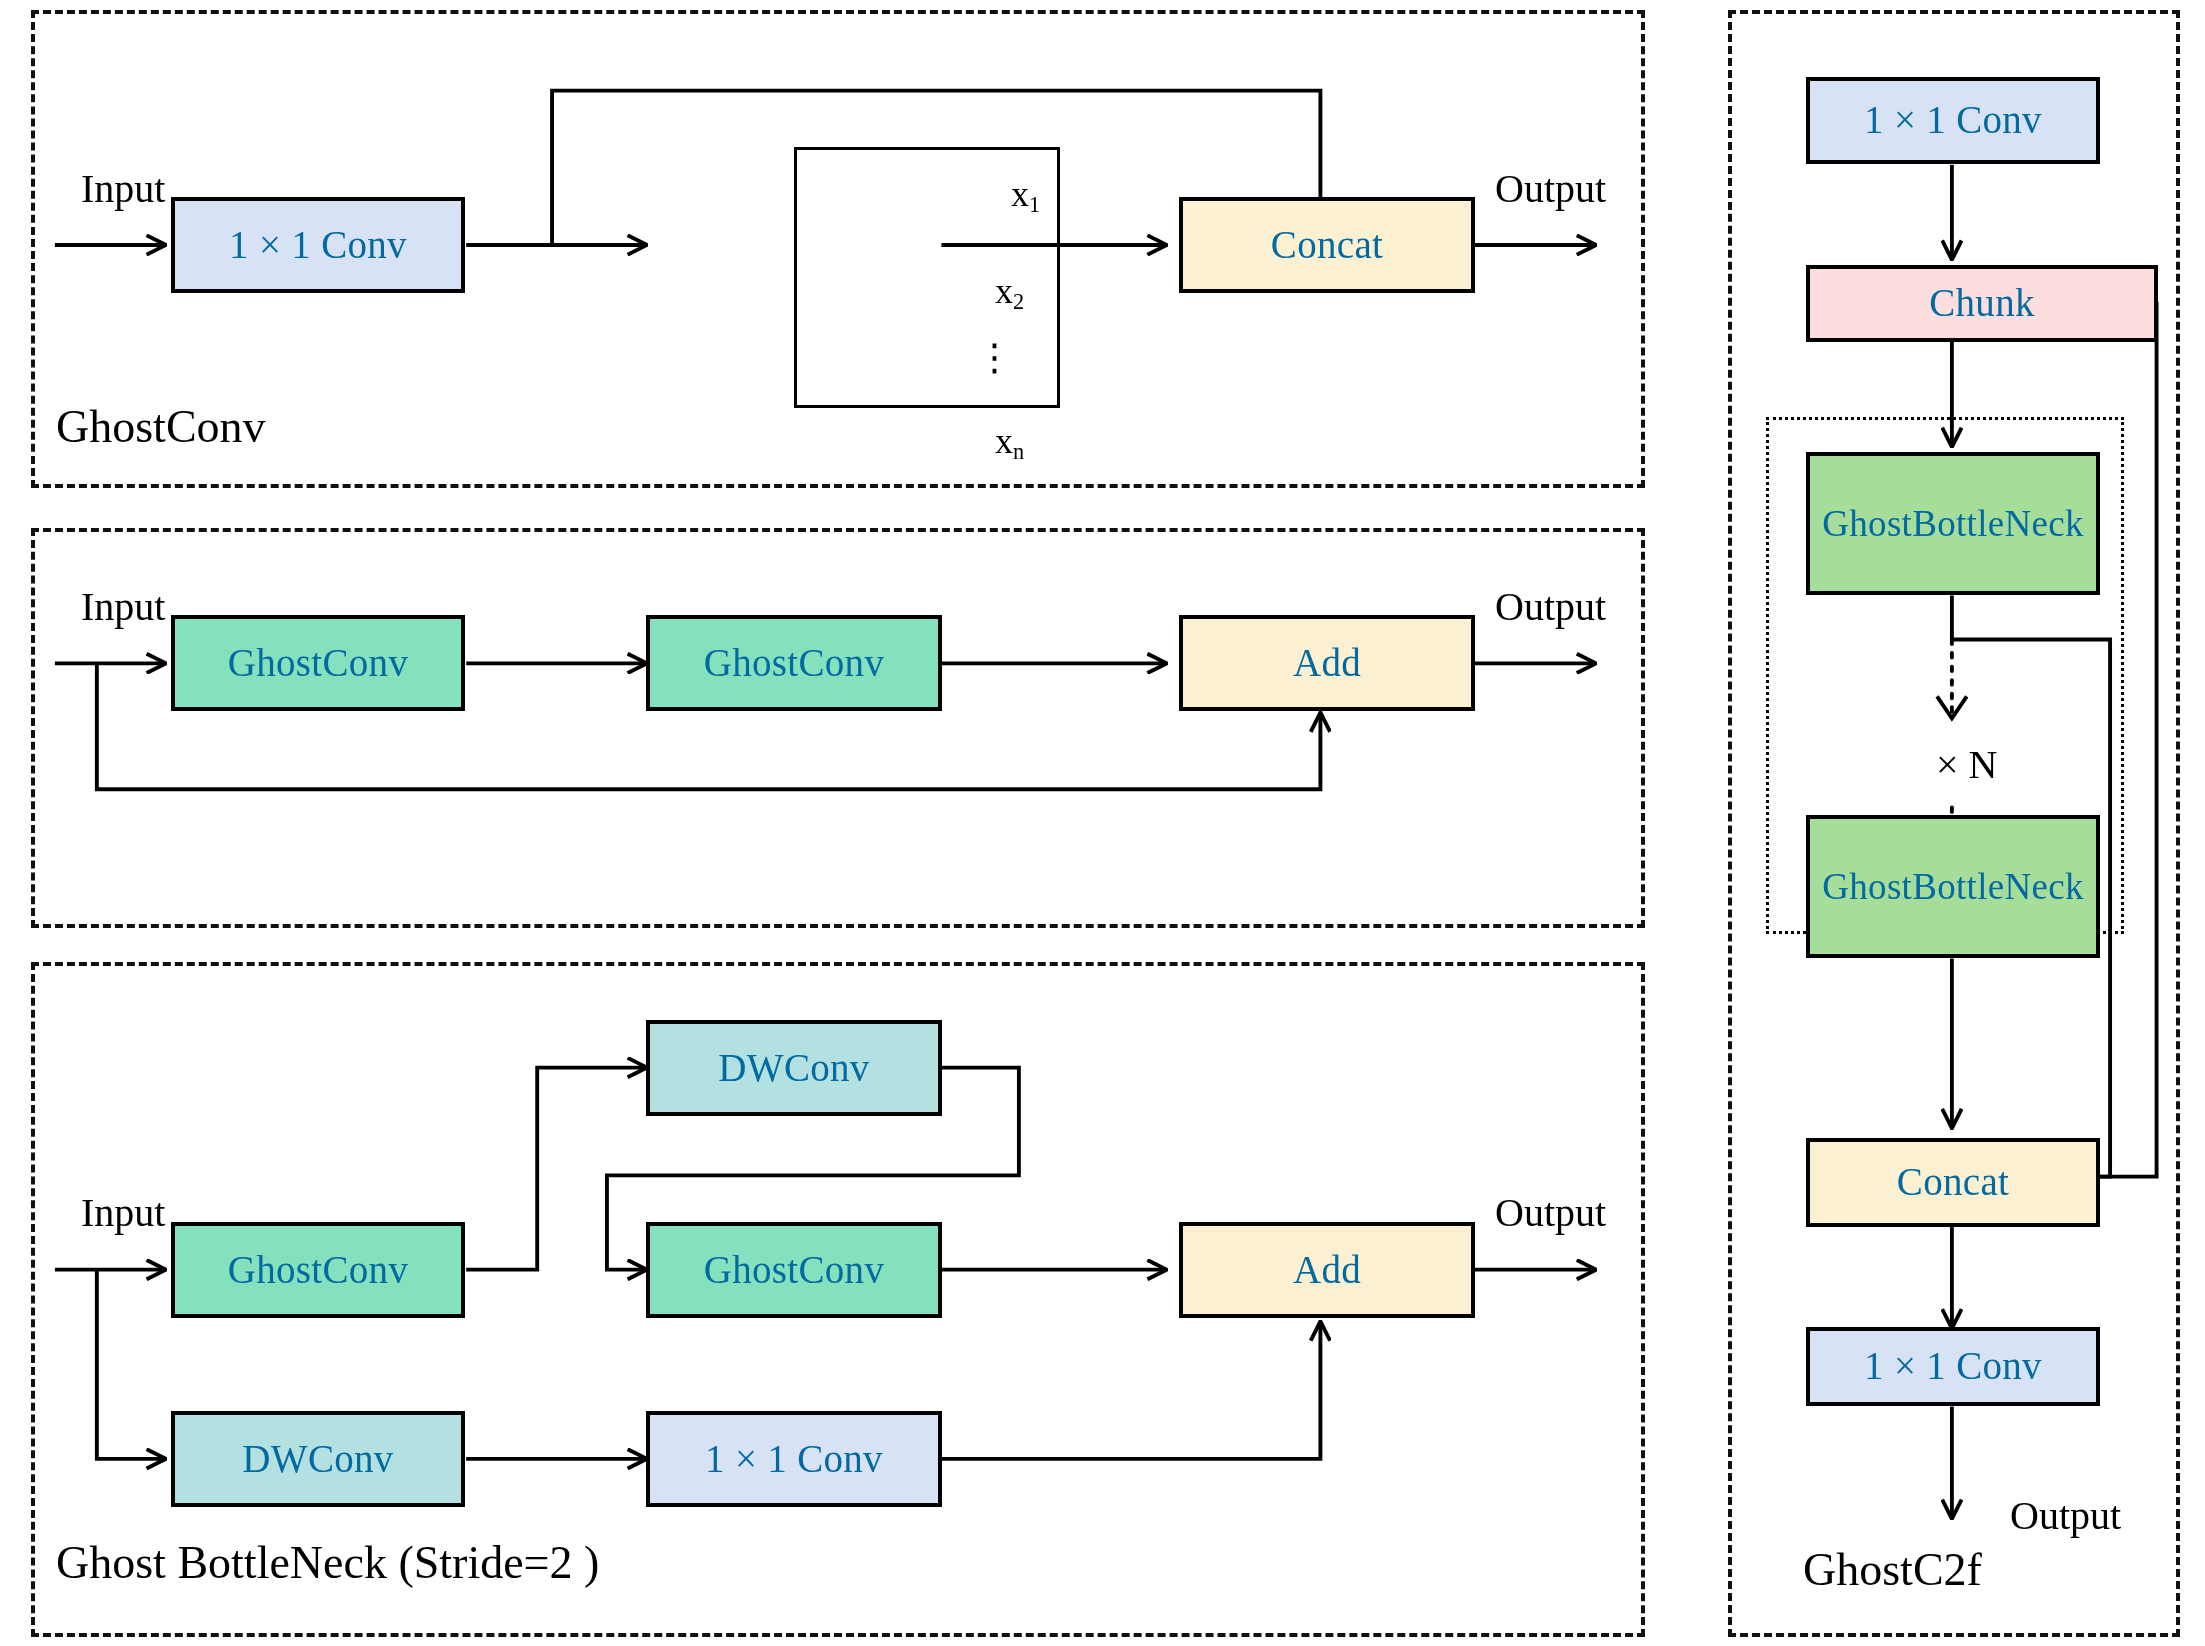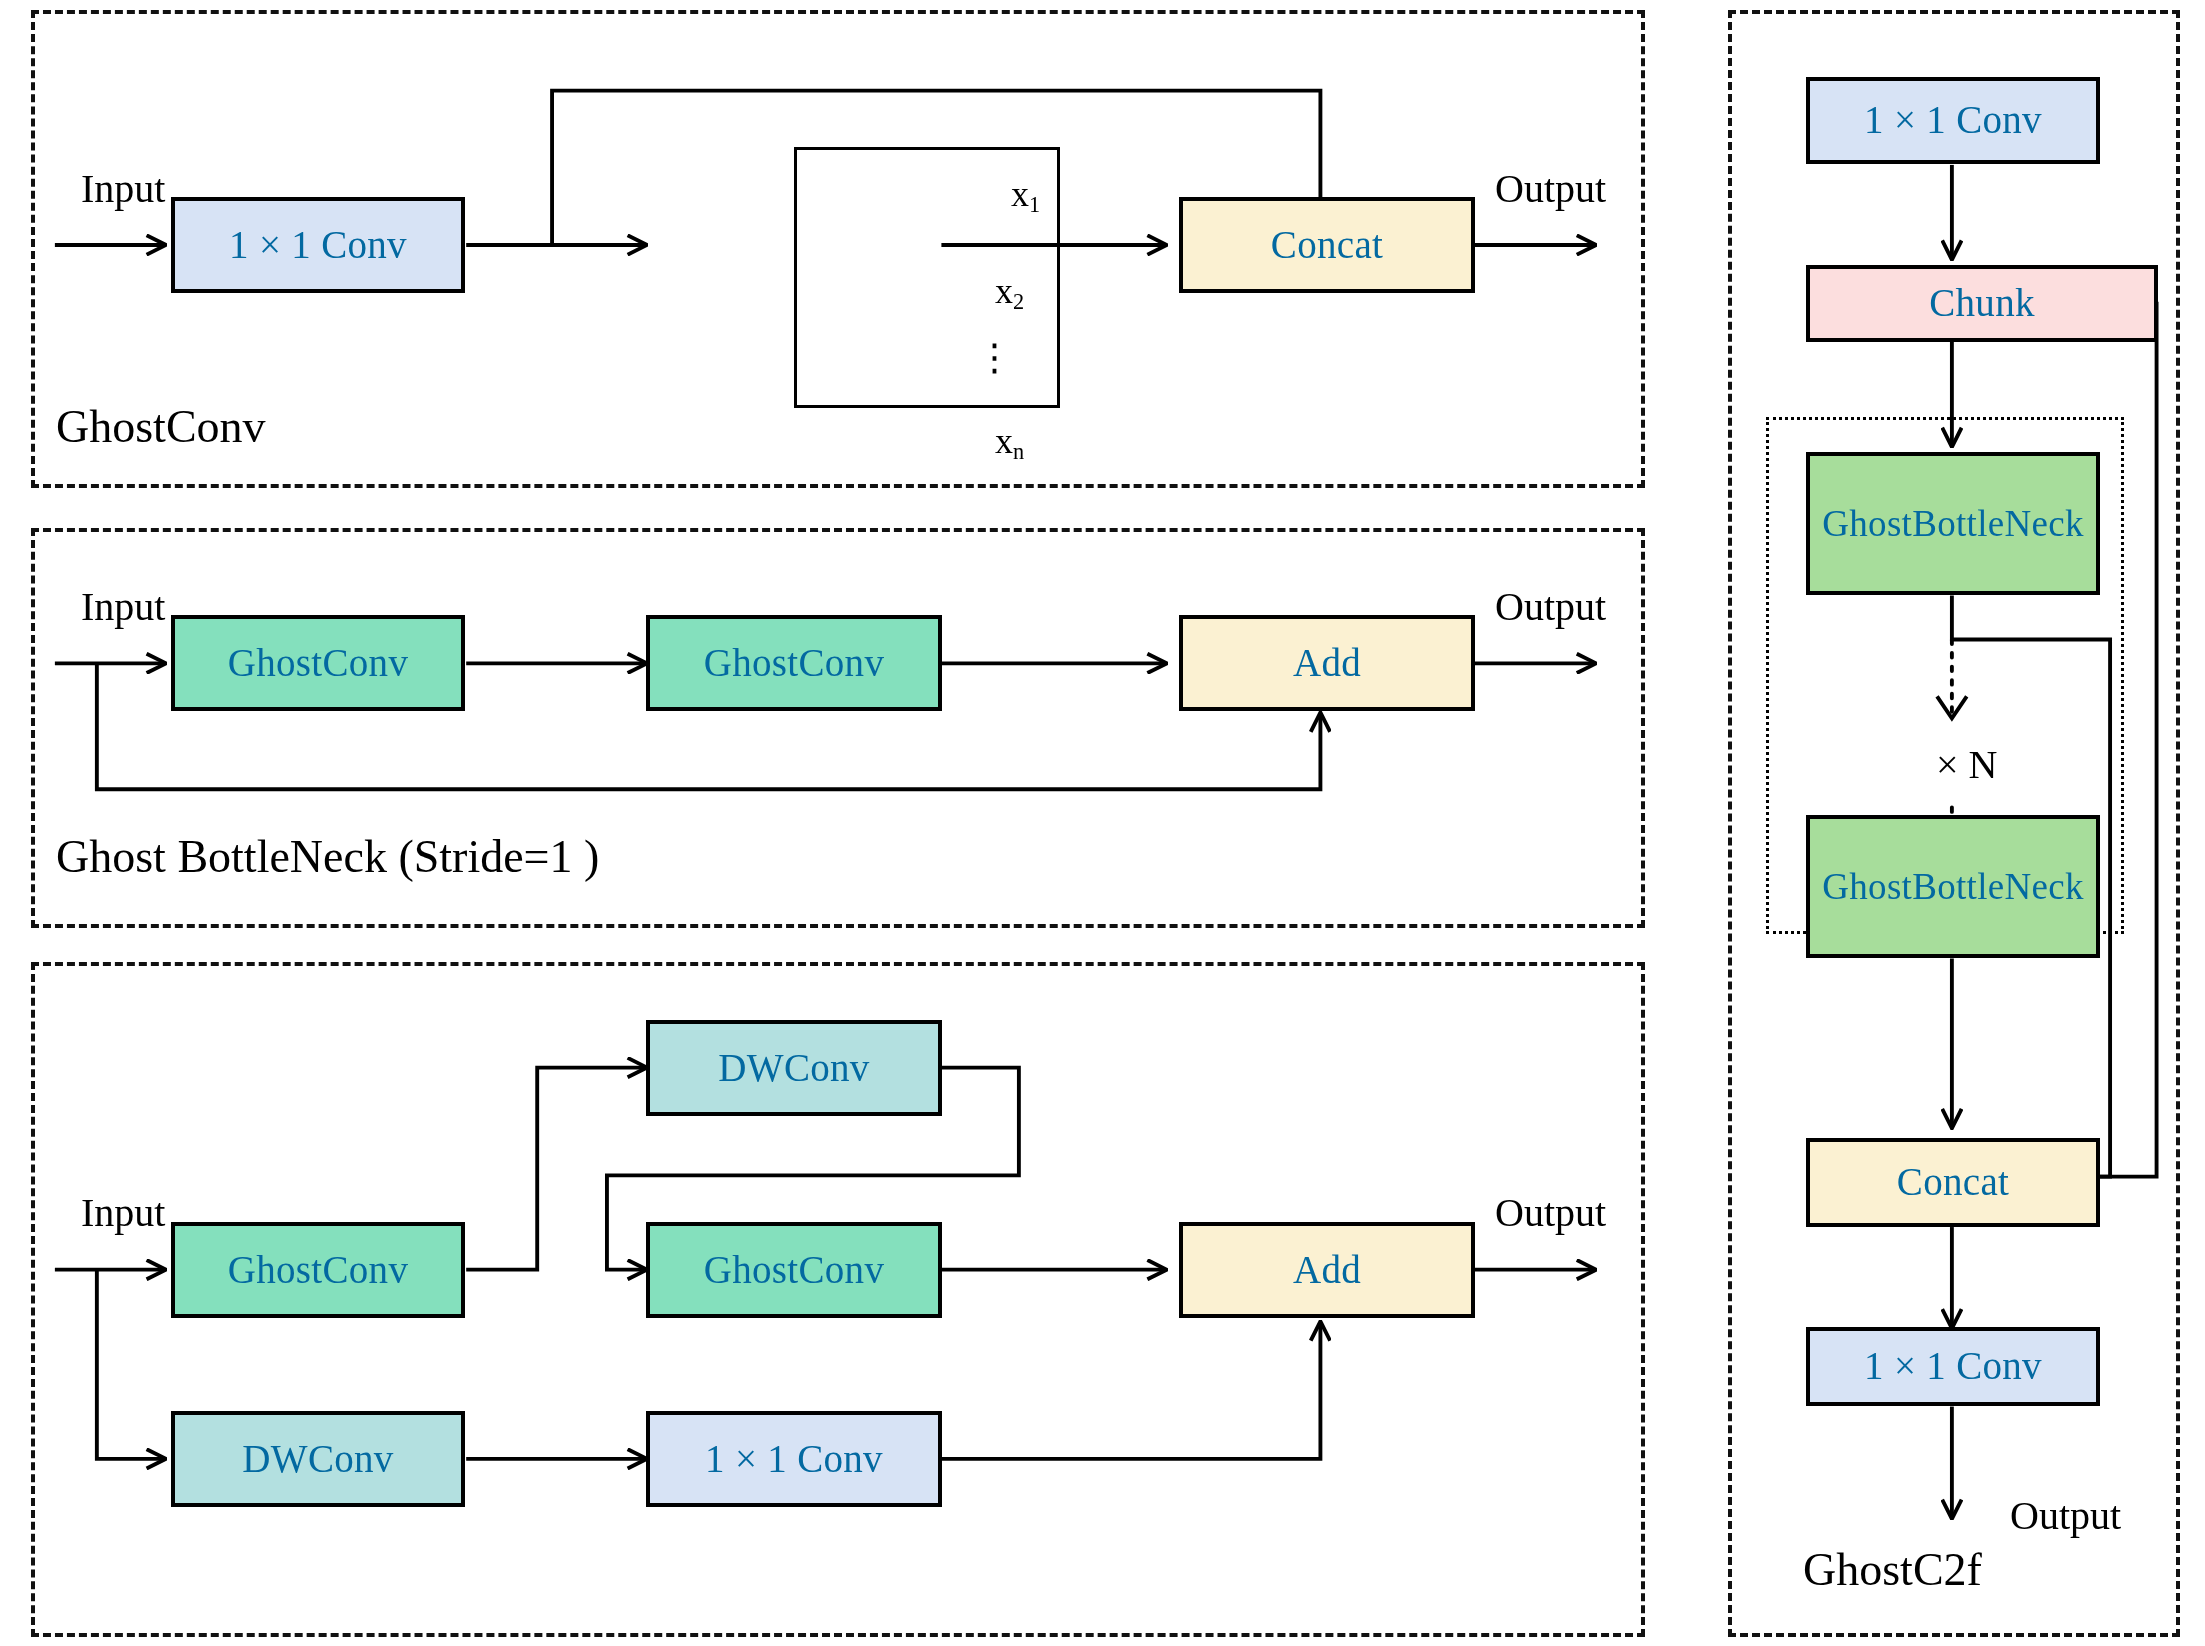--- a/index.html
+++ b/index.html
@@ -178,40 +178,40 @@
   <div class="lbl" style="left:53px;top:583px;">Input</div>
 
   <div class="node mint" style="left:171px;top:615px;width:294px;height:96px;">GhostConv</div>
 
   <div class="node mint" style="left:646px;top:615px;width:296px;height:96px;">GhostConv</div>
 
   <div class="node cream" style="left:1179px;top:615px;width:296px;height:96px;">Add</div>
 
   <div class="lbl" style="left:1467px;top:583px;">Output</div>
 
-  <div class="panel-title" style="left:56px;top:830px;">Ghost BottleNeck (Stride=1 )</div>
 
   <div class="panel" style="left:31px;top:962px;width:1614px;height:675px;"></div>
 
   <div class="node cyan" style="left:646px;top:1020px;width:296px;height:96px;">DWConv</div>
 
   <div class="lbl" style="left:53px;top:1189px;">Input</div>
 
   <div class="node mint" style="left:171px;top:1222px;width:294px;height:96px;">GhostConv</div>
 
   <div class="node mint" style="left:646px;top:1222px;width:296px;height:96px;">GhostConv</div>
 
   <div class="node cream" style="left:1179px;top:1222px;width:296px;height:96px;">Add</div>
 
   <div class="lbl" style="left:1467px;top:1189px;">Output</div>
 
   <div class="node cyan" style="left:171px;top:1411px;width:294px;height:96px;">DWConv</div>
 
   <div class="node blue" style="left:646px;top:1411px;width:296px;height:96px;">1 × 1 Conv</div>
 
+  <div class="panel-title" style="left:56px;top:1536px;">Ghost BottleNeck (Stride=2 )</div>
 
   <div class="panel" style="left:1728px;top:10.3px;width:452px;height:1627px;"></div>
 
   <div class="node blue" style="left:1806px;top:77px;width:294px;height:87px;">1 × 1 Conv</div>
 
   <div class="node pink" style="left:1806px;top:265px;width:352px;height:77px;">Chunk</div>
 
   <div class="dotbox" style="left:1766px;top:417px;width:358px;height:517px;"></div>
 
   <div class="node green two-line" style="left:1806px;top:452px;width:294px;height:143px;">

